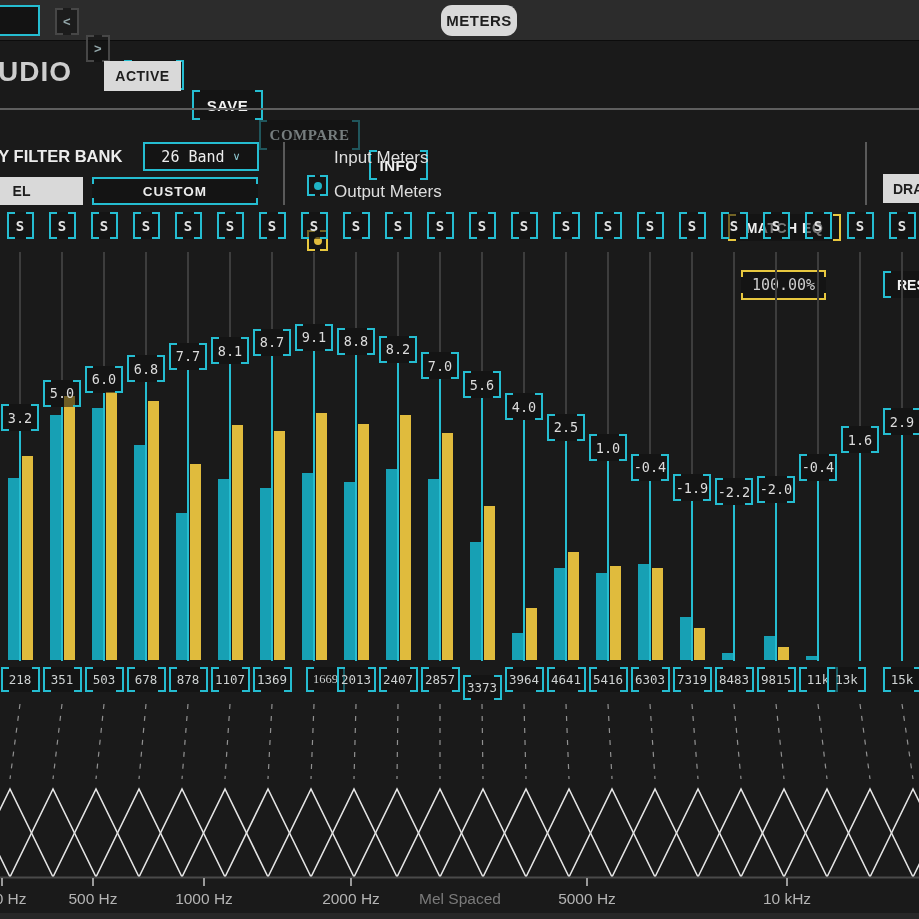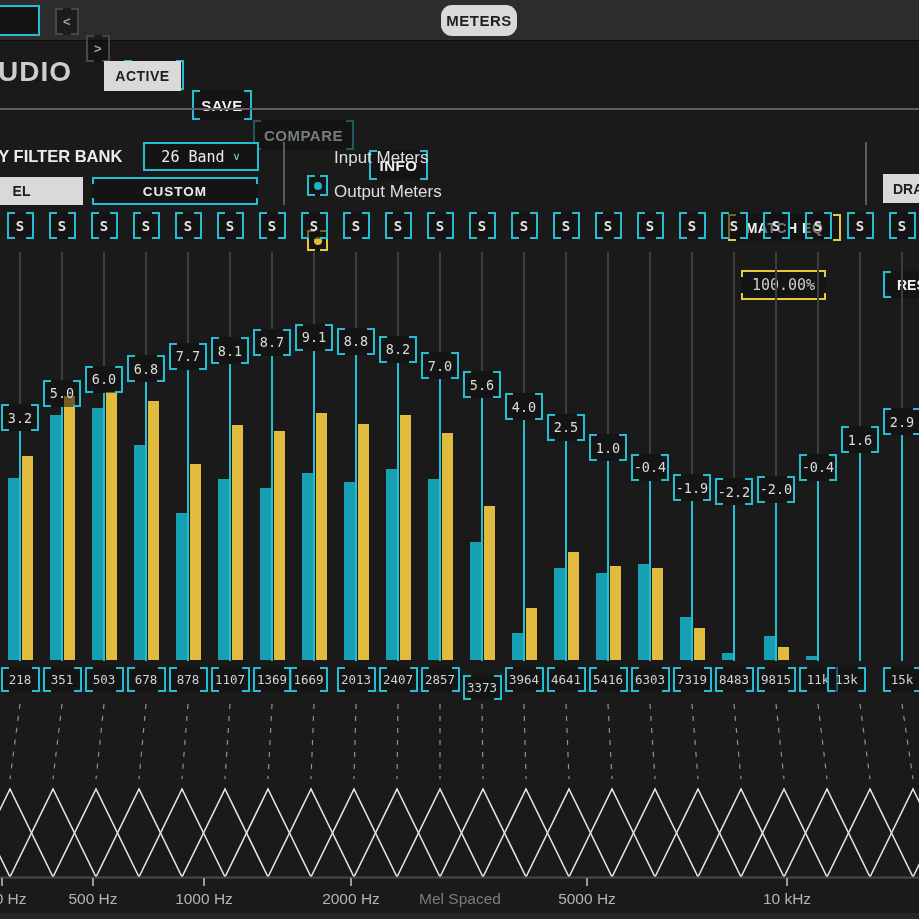--- a/index.html
+++ b/index.html
@@ -59,22 +59,22 @@
 </head>
 <body>
 
 <div id="app">
 
   <div id="toolbar">
     <div class="abs" style="left:-10px; top:5px; width:50px; height:31px; background:#131313; border:2px solid #25bdd1;"></div>
     <div class="tb-btn brk" style="left:55px; top:8px; width:24px; height:27px; --bc:#474747; color:#93a7aa; font-size:13px;">&lt;</div>
     <div class="tb-btn brk" style="left:86px; top:8px; width:24px; height:27px; --bc:#474747; color:#93a7aa; font-size:13px;">&gt;</div>
     <div class="tb-btn brk" style="left:124px; top:6px; width:60px; height:30px;">LOAD</div>
-    <div class="tb-btn brk" style="left:192px; top:6px; width:60px; height:30px;">SAVE</div>
-    <div class="tb-btn brk dim" style="left:253px; top:6px; width:101px; height:30px;">COMPARE</div>
+    <div class="tb-btn brk" style="left:192px; top:6px; width:71px; height:30px;">SAVE</div>
+    <div class="tb-btn brk dim" style="left:259px; top:6px; width:101px; height:30px;font-family:Liberation Serif, serif;">COMPARE</div>
     <div class="tb-btn brk" style="left:369px; top:6px; width:59px; height:30px;">INFO</div>
     <div class="tb-btn fill" style="left:441px; top:5px; width:76px; height:31px;border-radius:11px;">METERS</div>
   </div>
 
   <div id="logo">UDIO</div>
   <div id="active-btn" class="fill">ACTIVE</div>
   <div id="divider-h"></div>
 
   <div class="abs ctl-label" style="left:-13px; top:147px; font-size:16.5px;">RY FILTER BANK</div>
   <div class="abs" style="left:143px; top:142px; width:116px; height:29px; background:#141414; border:2px solid #25bdd1;
@@ -156,21 +156,21 @@
       <div class="bar" style="left: 274px; top: 431px; width: 11px; height: 229px; background: rgb(224, 187, 61);"></div>
       <div class="tline" style="left: 271px; top: 355.98px; height: 305.02px;"></div>
       <div class="gain-handle brk num" style="left: 253px; top: 328.98px;">8.7</div>
       <div class="freq-label brk num" style="left: 252.5px;">1369</div>
       <div class="solo-btn brk num" style="left: 300.5px;">S</div>
       <div class="track" style="left: 313px; top: 252px; height: 71.5px;"></div>
       <div class="bar" style="left: 302px; top: 473px; width: 11px; height: 187px; background: rgb(23, 160, 180);"></div>
       <div class="bar" style="left: 316px; top: 413px; width: 11px; height: 247px; background: rgb(224, 187, 61);"></div>
       <div class="tline" style="left: 313px; top: 350.5px; height: 310.5px;"></div>
       <div class="gain-handle brk num" style="left: 295px; top: 323.5px;">9.1</div>
-      <div class="freq-label brk num" style="left: 289px;">1669</div>
+      <div class="freq-label brk num" style="left: 306px; font-family: Liberation Serif, serif;">1669</div>
       <div class="solo-btn brk num" style="left: 342.5px;">S</div>
       <div class="track" style="left: 355px; top: 252px; height: 75.61px;"></div>
       <div class="bar" style="left: 344px; top: 482px; width: 11px; height: 178px; background: rgb(23, 160, 180);"></div>
       <div class="bar" style="left: 358px; top: 424px; width: 11px; height: 236px; background: rgb(224, 187, 61);"></div>
       <div class="tline" style="left: 355px; top: 354.61px; height: 306.39px;"></div>
       <div class="gain-handle brk num" style="left: 337px; top: 327.61px;">8.8</div>
       <div class="freq-label brk num" style="left: 336.5px;">2013</div>
       <div class="solo-btn brk num" style="left: 384.5px;">S</div>
       <div class="track" style="left: 397px; top: 252px; height: 83.83px;"></div>
       <div class="bar" style="left: 386px; top: 469px; width: 11px; height: 191px; background: rgb(23, 160, 180);"></div>

